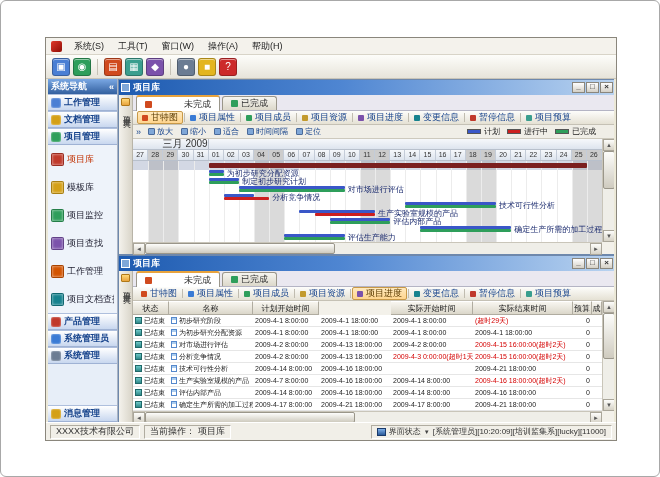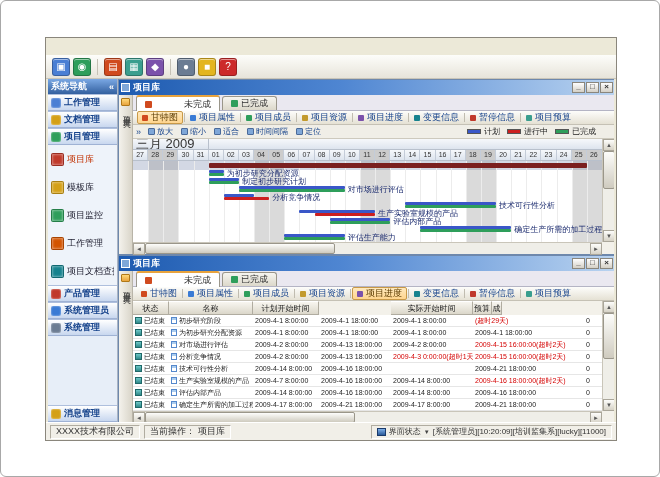--- a/index.html
+++ b/index.html
@@ -53,21 +53,21 @@
   .vtab-icon{width:6px;height:6px;border-radius:1px;flex:none;}
   .vsep{width:1px;height:9px;background:#c0bcb0;margin:0 1px;}
   
   .gtoolbar{position:absolute;left:14px;top:45px;right:0;height:14px;background:#f0eee7;border-bottom:1px solid #cdc9bd;display:flex;align-items:center;font-size:8px;padding:0 3px;gap:2px;color:#15428b;}
   .gchev{font-size:9px;margin-right:2px;cursor:default;}
   .gbtn{display:flex;align-items:center;gap:2px;padding:0 3px;height:12px;cursor:default;}
   .gicon{width:7px;height:7px;background:#7fa7d8;border:1px solid #4a6a9a;border-radius:1px;flex:none;}
   .legend{margin-left:auto;display:flex;align-items:center;gap:7px;padding-right:16px;color:#222;}
   .lg-item{display:flex;align-items:center;gap:3px;}
   .lg-swatch{width:14px;height:5px;border:1px solid #555;flex:none;}
-  .tl-months{position:absolute;left:14px;top:59px;width:469px;height:11px;display:flex;background:linear-gradient(#f6f8fb,#dde4ee);border-bottom:1px solid #b8c0cc;font-size:13px;color:#333;overflow:hidden;}
+  .tl-months{position:absolute;left:14px;top:59px;width:469px;height:11px;display:flex;background:linear-gradient(#f6f8fb,#dde4ee);border-bottom:1px solid #b8c0cc;font-size:10px;color:#333;overflow:hidden;text-align:right;}
   .mcell{border-right:1px solid #b8c0cc;padding-left:3px;line-height:10px;white-space:nowrap;overflow:hidden;flex:none;}
   .tl-days{position:absolute;left:14px;top:70px;width:469px;height:11px;display:flex;background:linear-gradient(#f6f8fb,#dde4ee);border-bottom:1px solid #b8c0cc;font-size:7px;color:#333;overflow:hidden;}
   .dcell{border-right:1px solid #c4ccd8;text-align:center;line-height:10px;flex:none;overflow:hidden;}
   .dcell.wk{background:#cccccc;}
   .gcanvas{position:absolute;left:14px;top:81px;width:469px;height:81px;background:#fff;overflow:hidden;}
   .wkcol{position:absolute;top:0;bottom:0;background:rgba(150,150,150,0.35);}
   .gline{position:absolute;top:0;bottom:0;width:1px;background:#ececec;}
   .selband{position:absolute;left:0;right:0;top:0;height:9px;background:#d3d8e4;}
   .bar{position:absolute;border-radius:1px;}
   .glabel{position:absolute;font-size:8px;color:#1a2a6e;white-space:nowrap;line-height:9px;}
@@ -98,20 +98,30 @@
   .st-icon{width:9px;height:8px;background:linear-gradient(#7fb0e8,#2a5a9a);border:1px solid #1a3a6a;flex:none;}
   .st-dd{font-size:6px;color:#444;}
   .session{font-size:8px;}
 </style>
 </head>
 <body>
 
 <div class="frame">
   <div class="app">
 
+    <div class="menubar">
+      <div class="app-icon"></div>
+      <div class="menu-items" id="menu-items">
+          <div class="menu-item">系统(S)</div>
+          <div class="menu-item">工具(T)</div>
+          <div class="menu-item">窗口(W)</div>
+          <div class="menu-item">操作(A)</div>
+          <div class="menu-item">帮助(H)</div>
+        </div>
+    </div>
 
     <div class="toolbar" id="toolbar">
         <div class="tbtn" style="background: rgb(74, 127, 212);">▣</div>
         <div class="tbtn" style="background: rgb(46, 158, 91);">◉</div>
         <div class="tsep"></div>
         <div class="tbtn" style="background: rgb(208, 74, 30);">▤</div>
         <div class="tbtn" style="background: rgb(58, 158, 142);">▦</div>
         <div class="tbtn" style="background: rgb(123, 82, 171);">◆</div>
         <div class="tsep"></div>
         <div class="tbtn" style="background: rgb(107, 124, 147);">●</div>
@@ -142,20 +152,24 @@
               <span class="sb-iicon" style="background: rgb(192, 57, 43);"></span>
               <span class="sb-ilabel">项目库</span>
             </div>
             <div class="sb-item">
               <span class="sb-iicon" style="background: rgb(212, 160, 23);"></span>
               <span class="sb-ilabel">模板库</span>
             </div>
             <div class="sb-item">
               <span class="sb-iicon" style="background: rgb(46, 158, 91);"></span>
               <span class="sb-ilabel">项目监控</span>
+            </div>
+            <div class="sb-item">
+              <span class="sb-iicon" style="background: rgb(123, 82, 171);"></span>
+              <span class="sb-ilabel">项目查找</span>
             </div>
             <div class="sb-item">
               <span class="sb-iicon" style="background: rgb(211, 84, 0);"></span>
               <span class="sb-ilabel">工作管理</span>
             </div>
             <div class="sb-item">
               <span class="sb-iicon" style="background: rgb(22, 130, 142);"></span>
               <span class="sb-ilabel">项目文档查找</span>
             </div>
           </div>
@@ -473,20 +487,21 @@
               <span class="vtab-icon" style="background: rgb(58, 158, 142);"></span>
               <span class="vtab-label">项目预算</span>
             </div>
           </div>
         <div class="grid-header" id="grid-header">
             <div class="ghcell" style="width: 36px;">状态</div>
             <div class="ghcell" style="width: 84px;">名称</div>
             <div class="ghcell" style="width: 66px;">计划开始时间</div>
             <div class="ghcell" style="width: 72px; margin-top: 20px;">计划结束时间</div>
             <div class="ghcell" style="width: 82px;">实际开始时间</div>
+            <div class="ghcell" style="width: 100px;">实际结束时间</div>
             <div class="ghcell" style="width: 19px;">预算</div>
             <div class="ghcell" style="width: 10px;">成</div>
           </div>
         <div class="grid-rows" id="grid-rows">
             <div class="trow">
               <div class="tcell" style="width: 36px;"><span class="sticon"></span><span class="sttext">已结束</span></div>
               <div class="tcell" style="width: 84px;"><span class="nicon"></span><span class="ntext">初步研究阶段</span></div>
               <div class="tcell" style="width: 66px;">2009-4-1 8:00:00</div>
               <div class="tcell" style="width: 72px;">2009-4-1 18:00:00</div>
               <div class="tcell" style="width: 82px;">2009-4-1 8:00:00</div>

